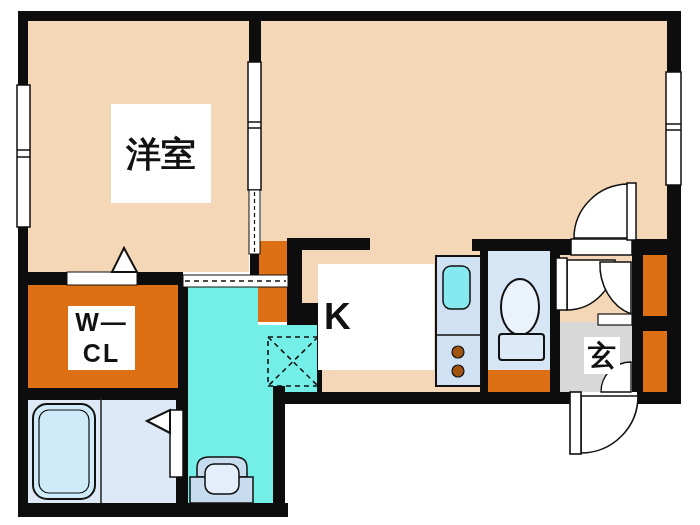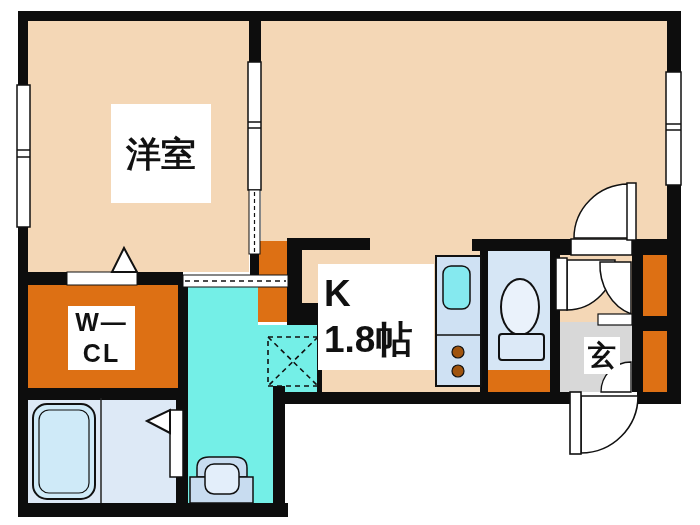--- a/index.html
+++ b/index.html
@@ -154,21 +154,20 @@
         <circle cx="458" cy="371" r="6" fill="#a0540e" stroke="#111" stroke-width="1.2"></circle>
       </g>
     </g>
   </svg>
 
   <div class="room-label lbl-yoshitsu">
     <span class="l1">洋室</span>
   </div>
   <div class="room-label lbl-k">
     <span class="l1">K</span>
-    <span class="l2">1.8帖</span>
   </div>
   <div class="room-label lbl-wcl">
     <span class="l1">W―</span>
     <span class="l2">CL</span>
   </div>
   <div class="room-label lbl-genkan">
     <span class="l1">玄</span>
   </div>
 </div>
 

